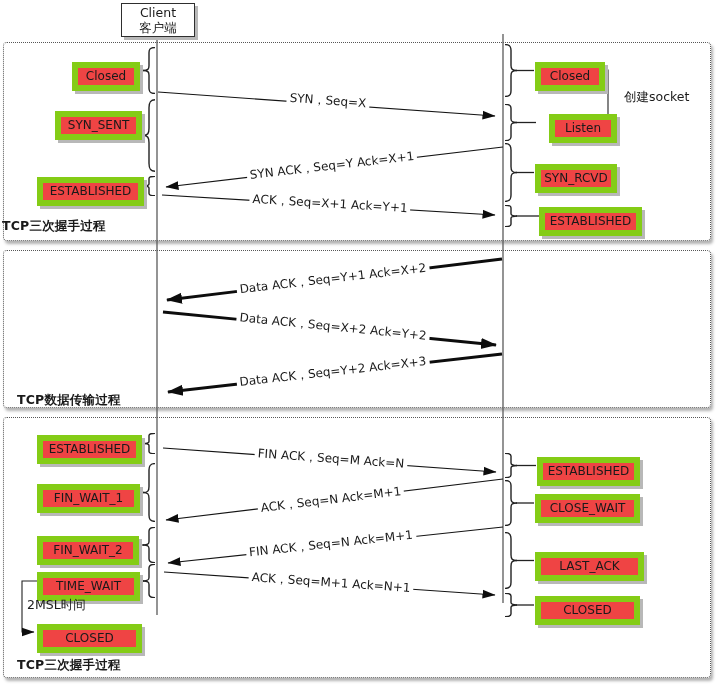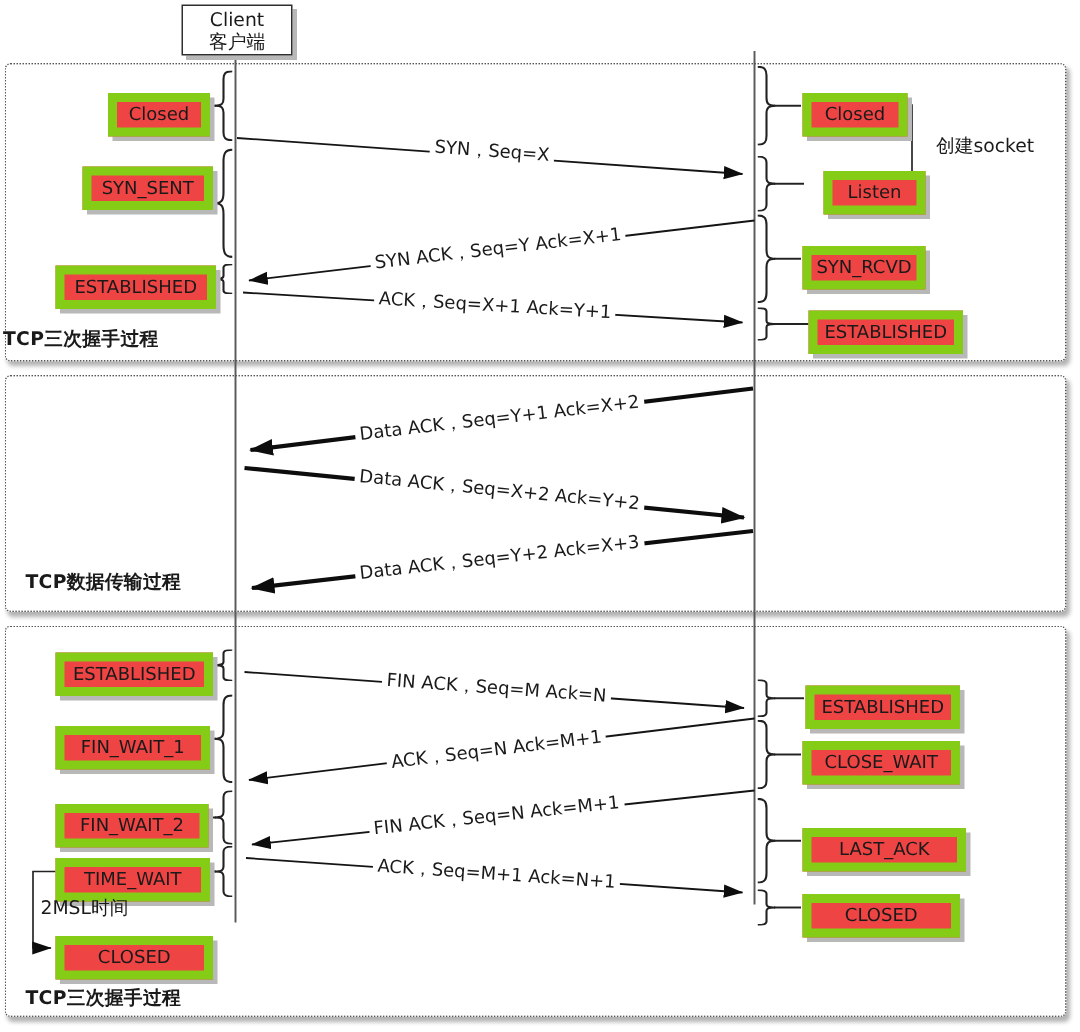--- a/index.html
+++ b/index.html
@@ -149,16 +149,16 @@
   <div class="mlabel" style="left:333px;top:372px;transform:translate(-50%,-50%) rotate(-6.4deg)">Data ACK，Seq=Y+2 Ack=X+3</div>
   <div class="mlabel" style="left:331px;top:459px;transform:translate(-50%,-50%) rotate(4.1deg)">FIN ACK，Seq=M Ack=N</div>
   <div class="mlabel" style="left:331px;top:500px;transform:translate(-50%,-50%) rotate(-6.9deg)">ACK，Seq=N Ack=M+1</div>
   <div class="mlabel" style="left:331px;top:544px;transform:translate(-50%,-50%) rotate(-6.1deg)">FIN ACK，Seq=N Ack=M+1</div>
   <div class="mlabel" style="left:331px;top:583px;transform:translate(-50%,-50%) rotate(3.9deg)">ACK，Seq=M+1 Ack=N+1</div>
 
   <div class="annot" style="left:624px;top:89px">创建socket</div>
   <div class="annot" style="left:27px;top:597px">2MSL时间</div>
 
   <div class="sec-title" style="left:2px;top:218px">TCP三次握手过程</div>
-  <div class="sec-title" style="left:17px;top:380px">TCP数据传输过程</div>
+  <div class="sec-title" style="left:17px;top:392px">TCP数据传输过程</div>
   <div class="sec-title" style="left:17px;top:657px">TCP三次握手过程</div>
 
 </div>
 
 </body></html>

